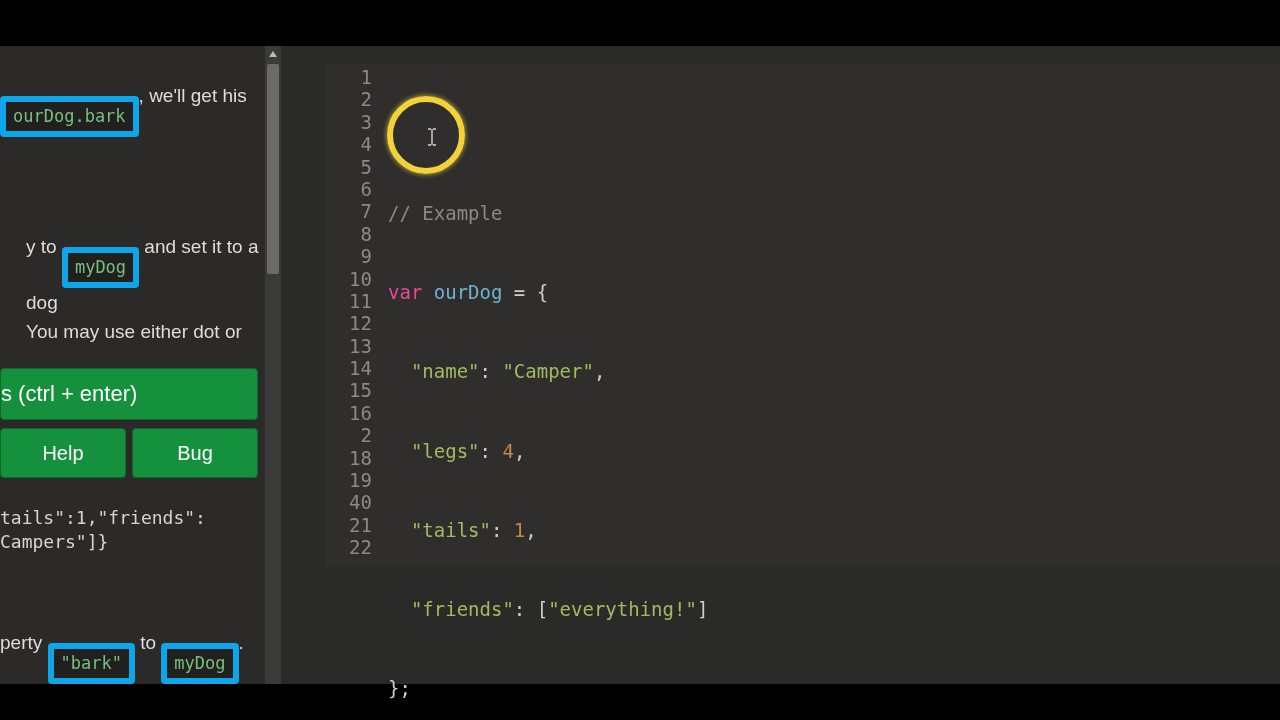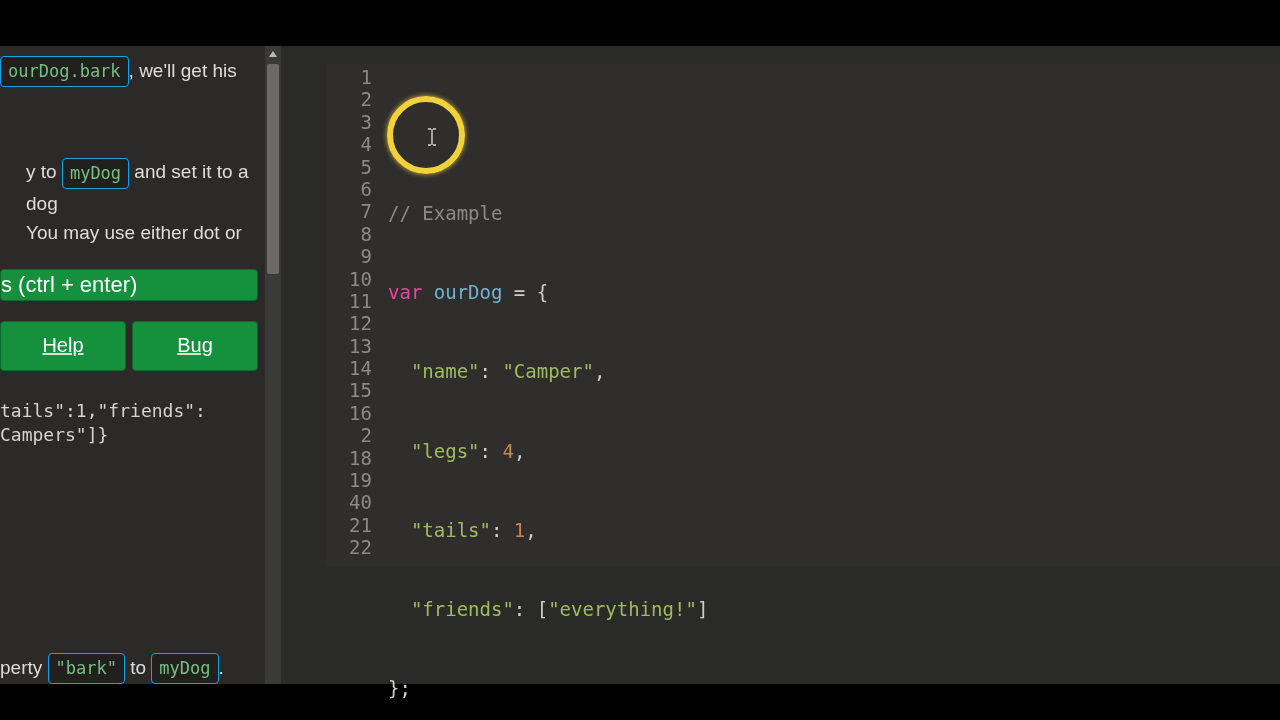--- a/index.html
+++ b/index.html
@@ -7,27 +7,27 @@
   body { font-family: "Helvetica Neue", Arial, sans-serif; color: #ddd; }
 
   .letterbox-top { position:absolute; top:0; left:0; right:0; height:46px; background:#000; }
   .letterbox-bottom { position:absolute; bottom:0; left:0; right:0; height:36px; background:#000; }
 
   .stage { position:absolute; top:46px; bottom:36px; left:0; right:0; background:#2a2a29; }
 
   
   .left { position:absolute; top:0; left:0; width:265px; bottom:0; background:#2c2a29; padding:4px 6px 4px 0; overflow:hidden; }
   .left .textblock { font-size:19px; line-height:29px; color:#ddd; }
-  code.chip { display:inline-block; background:#21201f; border:1px solid #0ea5e9; border-radius:4px; padding:0 7px; font-family:Menlo,Consolas,monospace; font-size:17px; color:#74c080; vertical-align:middle; }
+  code.chip { display:inline-block; background:#21201f; border:6px solid #0ea5e9; border-radius:4px; padding:0 7px; font-family:Menlo,Consolas,monospace; font-size:17px; color:#74c080; vertical-align:middle;margin-top:40px; }
   .block1 { margin-top:6px; margin-bottom:70px; }
   .block2 { margin-bottom:22px;padding-left:26px; }
   .buttons { width:258px; }
   .btn { background:#15903d; color:#fff; border:1px solid #0c6b2b; font-size:20px; display:flex; align-items:center; justify-content:center; cursor:pointer; }
-  .btn-run { height:32px; border-radius:4px; font-size:22px; justify-content:flex-start; padding-left:0; margin-bottom:20px; width:258px; }
-  .row2 { display:flex; gap:6px;text-decoration:underline; }
+  .btn-run { height:52px; border-radius:4px; font-size:22px; justify-content:flex-start; padding-left:0; margin-bottom:8px; width:258px; }
+  .row2 { display:flex; gap:6px; }
   .btn-half { height:50px; border-radius:4px; flex:1; }
   .outputblock { margin-top:28px; font-family:Menlo,Consolas,monospace; font-size:18px; color:#d6d3d0; line-height:24px; word-break:break-all; }
   .hintblock { position:absolute; left:0; bottom:0; font-size:19px; color:#ddd; }
   .chip-bark { color:#bba; }
   .chip-mydog { color:#6fbb77; }
 
   
   .scrollcol { position:absolute; top:0; left:265px; width:16px; bottom:0; background:#3a3a38; }
   .scroll-up { width:16px; height:16px; display:flex; align-items:center; justify-content:center; background:#3a3a38; cursor:pointer; }
   .scroll-up svg { display:block; }

